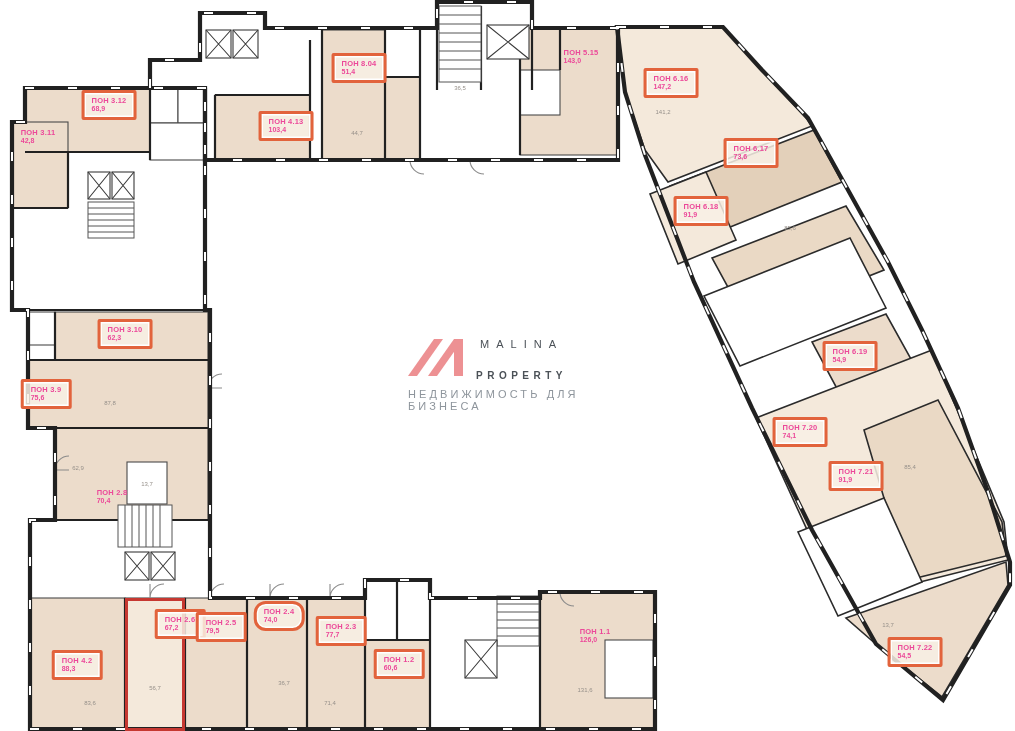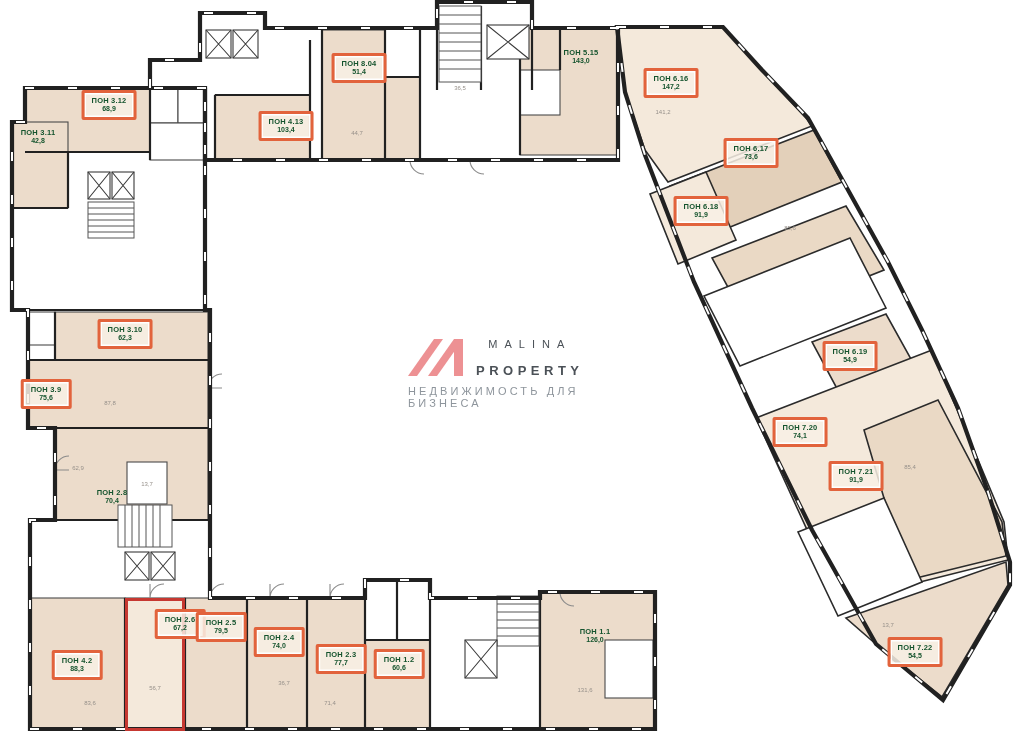--- a/index.html
+++ b/index.html
@@ -1,35 +1,35 @@
 <!DOCTYPE html>
 <html style="--accent-orange: #e2633c; --selection-red: #c63831; --room-beige: #ecdccb; --room-beige-light: #f4e9db; --room-beige-dark: #e3d0ba; --room-beige-mid: #ead9c5; --wall-dark: #212121; --thin-line: #4a4a4a; --logo-pink: #ed9193; --brand-text: #4b5157; --tagline-gray: #8e959c;"><head>
 <meta charset="utf-8">
 <style>
   html,body{margin:0;padding:0;background:#fff;}
   #stage{position:relative;width:1015px;height:731px;background:#fff;overflow:hidden;
          font-family:"Liberation Sans",sans-serif;}
   #plan-svg{position:absolute;left:0;top:0;}
   
   #labels-layer{position:absolute;left:0;top:0;width:100%;height:100%;}
-  .unit-label{position:absolute;transform:translate(-50%,-50%);text-align:center;
-      color:#14532d;white-space:nowrap;line-height:1.25;z-index:5;}
+  .unit-label{position:absolute;transform:translate(-50%,-50%);text-align:left;
+      color:#ec4899;white-space:nowrap;line-height:1.25;z-index:5;}
   .unit-label .unit-name{font-size:7.5px;font-weight:bold;letter-spacing:.2px;}
   .unit-label .unit-area{font-size:7px;font-weight:bold;}
   .unit-label.boxed{border:3px solid var(--accent-orange,#e2633c);border-radius:2px;
       background:rgba(248,240,229,.85);padding:3px 7px;
       box-shadow:inset 0 0 0 1.5px #fff;}
   .annotation{position:absolute;transform:translate(-50%,-50%);font-size:6px;
       color:#96908a;z-index:3;white-space:nowrap;}
   
   #watermark{position:absolute;left:408px;top:334px;width:210px;z-index:6;}
   .wm-row{display:flex;align-items:flex-start;}
   .wm-text{margin-left:10px;margin-top:4px;}
   .wm-line1{font-size:11px;font-weight:normal;letter-spacing:7px;color:var(--brand-text,#4b5157);text-align:center;}
-  .wm-line2{font-size:13px;font-weight:bold;letter-spacing:4.5px;color:var(--brand-text,#4b5157);margin-top:13px;}
+  .wm-line2{font-size:10px;font-weight:bold;letter-spacing:4.5px;color:var(--brand-text,#4b5157);margin-top:20px;}
   .wm-tagline{font-size:11px;letter-spacing:3.1px;color:var(--tagline-gray,#8e959c);margin-top:7px;}
 </style>
 </head>
 <body>
 
 <div id="stage">
 
   <svg id="plan-svg" width="1015" height="731" viewBox="0 0 1015 731">
 
     <g fill="var(--room-beige)" stroke="#4a4a4a" stroke-width="1.1">
@@ -256,25 +256,25 @@
         <div class="unit-area">88,3</div>
       </div>
       <div class="unit-label boxed" style="left: 160px; top: 624px; border-color: var(--accent-orange); margin-left: 20px;">
         <div class="unit-name">ПОН 2.6</div>
         <div class="unit-area">67,2</div>
       </div>
       <div class="unit-label boxed" style="left: 221px; top: 627px;">
         <div class="unit-name">ПОН 2.5</div>
         <div class="unit-area">79,5</div>
       </div>
-      <div class="unit-label boxed" style="left: 279px; top: 642px;">
+      <div class="unit-label boxed" style="left: 279px; top: 616px; border-radius: 12px;">
         <div class="unit-name">ПОН 2.4</div>
         <div class="unit-area">74,0</div>
       </div>
-      <div class="unit-label boxed" style="left: 341px; top: 631px; margin-top: 28px;">
+      <div class="unit-label boxed" style="left: 341px; top: 631px;">
         <div class="unit-name">ПОН 2.3</div>
         <div class="unit-area">77,7</div>
       </div>
       <div class="unit-label boxed" style="left: 399px; top: 664px;">
         <div class="unit-name">ПОН 1.2</div>
         <div class="unit-area">60,6</div>
       </div>
       <div class="unit-label" style="left: 595px; top: 636px;">
         <div class="unit-name">ПОН 1.1</div>
         <div class="unit-area">126,0</div>

